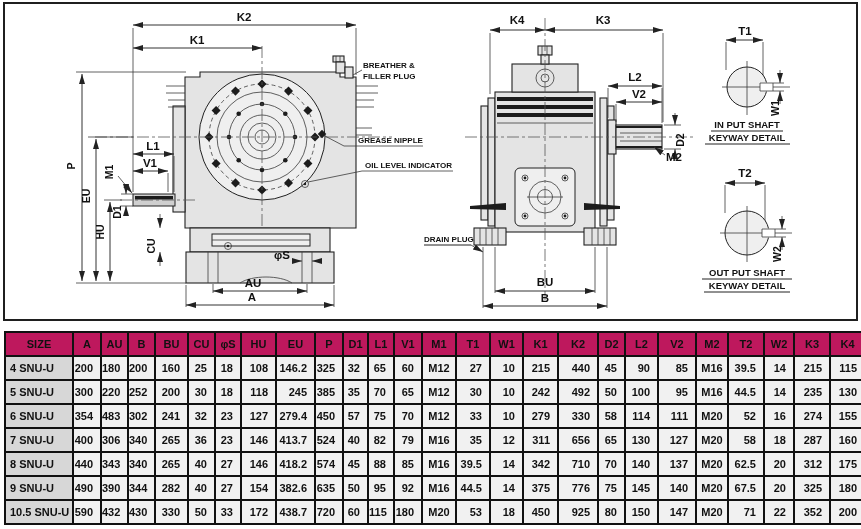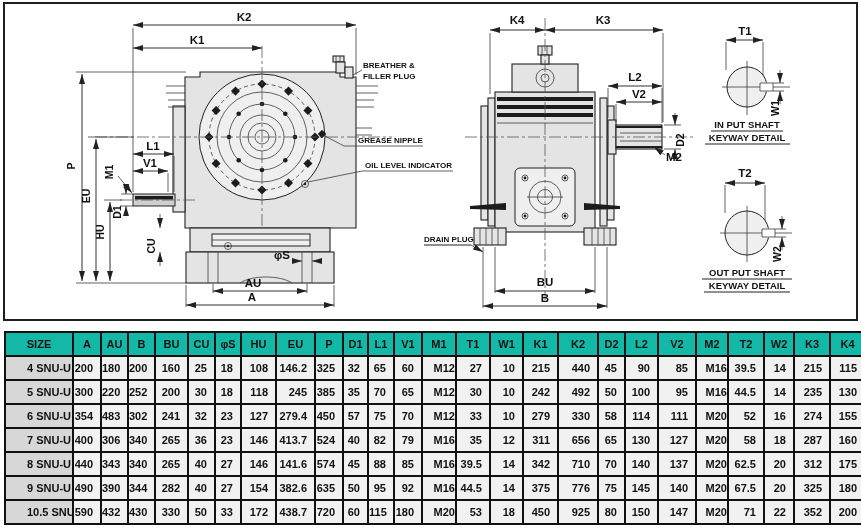--- a/index.html
+++ b/index.html
@@ -16,25 +16,25 @@
   .part2{fill:#efefef;stroke:#222;stroke-width:1}
   .dark{fill:#1c1c1c;stroke:none}
   .lbl{font:bold 11.5px "Liberation Sans",sans-serif;fill:#111}
   .lblr{font:bold 10.5px "Liberation Sans",sans-serif;fill:#111}
   .lbl2{font:bold 8px "Liberation Sans",sans-serif;fill:#111}
   .cap{font:bold 9.5px "Liberation Sans",sans-serif;fill:#111}
   
   table{border-collapse:collapse;table-layout:fixed;width:853px;margin:10px 4px 0 4px;border:2px solid #111;}
   th,td{border:2px solid #111;font-size:11px;font-weight:bold;height:22px;padding:0;
     overflow:hidden;white-space:nowrap;color:#111;}
-  th{background:#14b8a6;text-align:center;}
+  th{background:#be185d;text-align:center;}
   td{background:#f1f1f1;}
   td.num{text-align:right;padding-right:7px;}
-  td.mcol{text-align:right;}
-  td.size{background:#d7d7d7;text-align:left;padding-left:21px;}
+  td.mcol{text-align:center;}
+  td.size{background:#d7d7d7;text-align:left;padding-left:4px;}
 </style>
 </head>
 <body>
 
 <div class="frame">
 <svg viewBox="5 4 851 315" preserveAspectRatio="none">
   <defs>
     <marker id="mE" markerWidth="11" markerHeight="8" refX="10" refY="3" orient="auto" markerUnits="userSpaceOnUse">
       <path d="M0,0 L10,3 L0,6 Z" fill="#222"></path>
     </marker>
@@ -516,21 +516,21 @@
       </tr>
       <tr>
         <td class="size">8 SNU-U</td>
         <td class="num">440</td>
         <td class="num">343</td>
         <td class="num">340</td>
         <td class="num">265</td>
         <td class="num">40</td>
         <td class="num">27</td>
         <td class="num">146</td>
-        <td class="num">141.6</td>
+        <td class="num">418.2</td>
         <td class="num">574</td>
         <td class="num">45</td>
         <td class="num">88</td>
         <td class="num">85</td>
         <td class="mcol">M16</td>
         <td class="num">39.5</td>
         <td class="num">14</td>
         <td class="num">342</td>
         <td class="num">710</td>
         <td class="num">70</td>

